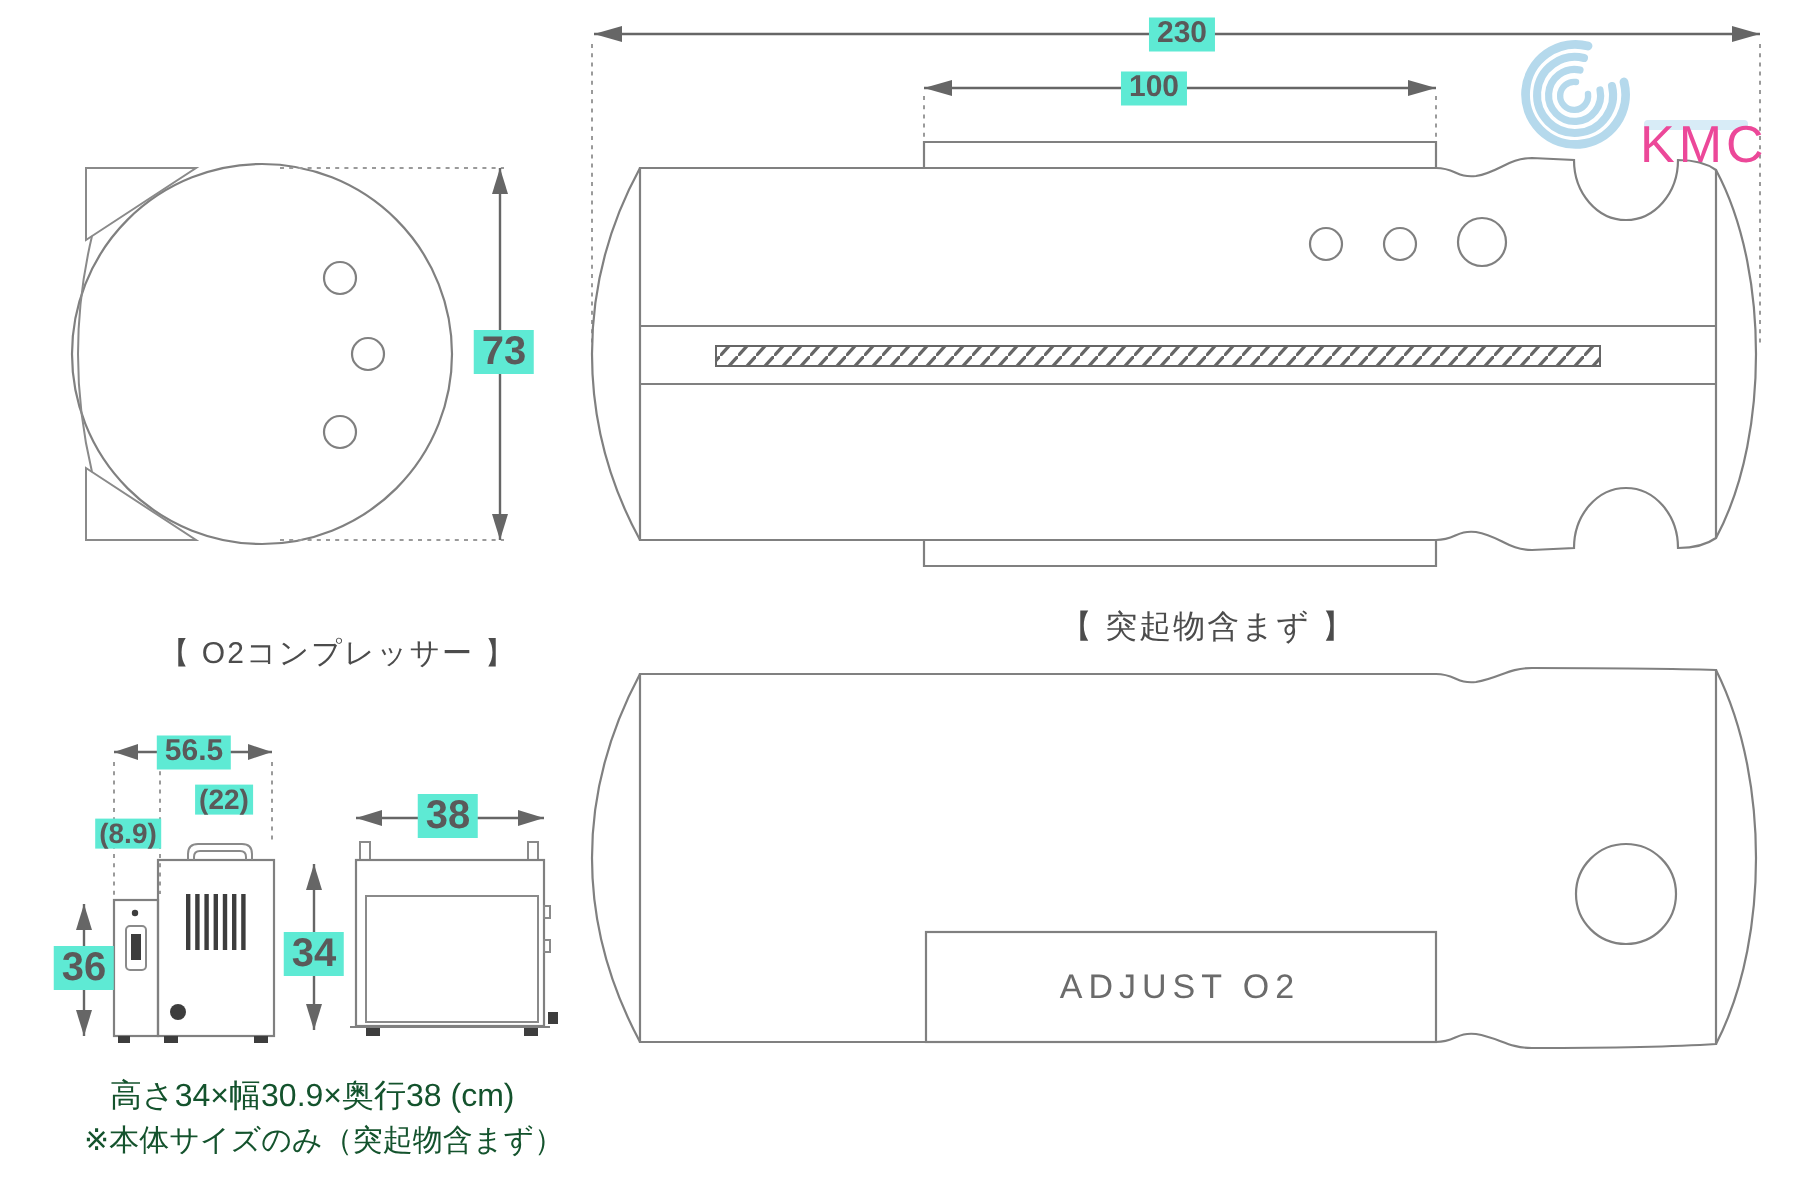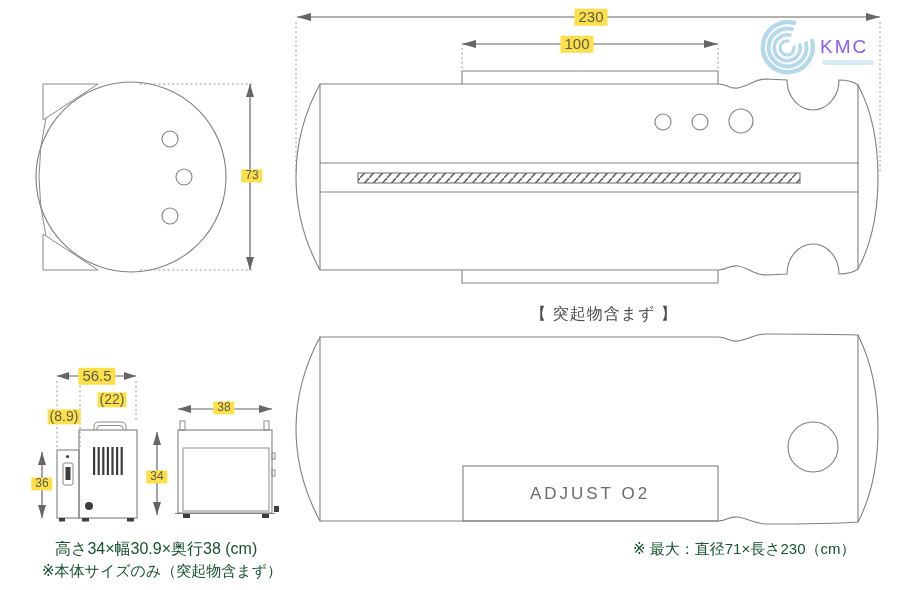--- a/index.html
+++ b/index.html
@@ -12,36 +12,36 @@
   
   .ln{stroke:#808080;stroke-width:1.1;fill:none;}
   .lnthin{stroke:#8a8a8a;stroke-width:1;fill:none;}
   .dim{stroke:#666;stroke-width:1.2;fill:none;}
   .dimhead{fill:#666;stroke:none;}
   .dot{stroke:#9a9a9a;stroke-width:1;fill:none;stroke-dasharray:2,2.6;}
   .darkfill{fill:#3d3d3d;stroke:none;}
   
   .dimlabel{
     position:absolute;transform:translate(-50%,-50%);
-    background:#fde047;padding:0 4px;font-size:15px;color:#5a5a5a;white-space:nowrap;line-height:1.1;
-  }
-  .dimlabel.big{font-size:12px;}
+    background:#5eead4;padding:0 4px;font-size:15px;color:#5a5a5a;white-space:nowrap;line-height:1.1;font-weight:bold;
+  }
+  .dimlabel.big{font-size:20px;}
   .dimlabel.small{font-size:14px;padding:0 2px;}
   .jlabel{
     position:absolute;transform:translate(-50%,-50%);
     font-size:16px;color:#4c4c4c;white-space:nowrap;letter-spacing:1px;
   }
   .adjust{
     position:absolute;transform:translate(-50%,-50%);
     font-size:17px;letter-spacing:3px;color:#6b6b6b;white-space:nowrap;text-align:right;
   }
   .note{position:absolute;font-size:15px;color:#14532d;white-space:nowrap;line-height:1.2;}
   .note.first{font-size:16px;}
   .kmc{
-    position:absolute;font-size:19px;letter-spacing:2px;color:#8b5cf6;white-space:nowrap;
+    position:absolute;font-size:26px;letter-spacing:2px;color:#ec4899;white-space:nowrap;margin-top:21px;
   }
 </style>
 </head>
 <body>
 
 <div class="canvas">
 
   <svg class="abs" style="left:30px;top:70px;" width="250" height="210" viewBox="0 0 250 210">
     <g>
       <circle class="ln" cx="101" cy="107" r="95"></circle>
@@ -119,22 +119,22 @@
   <svg class="abs" style="left:288px;top:330px;" width="600" height="200" viewBox="0 0 600 200">
     <g>
       <path class="ln" d="M32,7 H430 C440,7 440,12 450,11 C462,9 466,4 478,4 Q540,4 570,5 L570,192 Q540,194 478,194 C466,194 462,189 450,187 C440,186 440,191 430,191 H32 Z"></path>
       <path class="ln" d="M32,7 Q8,52 8,99 Q8,146 32,191"></path>
       <path class="ln" d="M570,5 C585,35 590,70 590,99 C590,128 585,163 570,192"></path>
     </g>
     <circle class="ln" cx="525" cy="117" r="25" fill="#fff"></circle>
     <rect class="ln" x="175" y="136" width="255" height="55" fill="none"></rect>
   </svg>
   <div class="adjust" style="left:590px;top:494px;">ADJUST O2</div>
-  <div class="note" style="left:633px;top:540px;">※ 最大：直径71×長さ230（cm）</div>
-
+
+  <div class="jlabel" style="left:169px;top:327px;font-size:15px;">【 O2コンプレッサー 】</div>
 
   <svg class="abs" style="left:28px;top:368px;" width="262" height="160" viewBox="0 0 262 160">
 
     <g>
       <line class="dim" x1="29" y1="8" x2="108" y2="8"></line>
       <polygon class="dimhead" points="29,8 41,4 41,12"></polygon>
       <polygon class="dimhead" points="108,8 96,4 96,12"></polygon>
       <line class="dot" x1="29" y1="13" x2="29" y2="80"></line>
       <line class="dot" x1="52" y1="13" x2="52" y2="79"></line>
       <line class="dot" x1="108" y1="13" x2="108" y2="52"></line>

